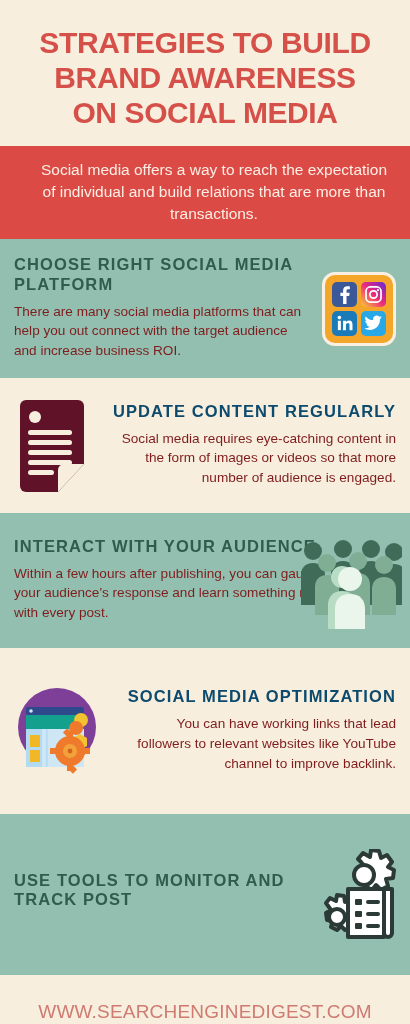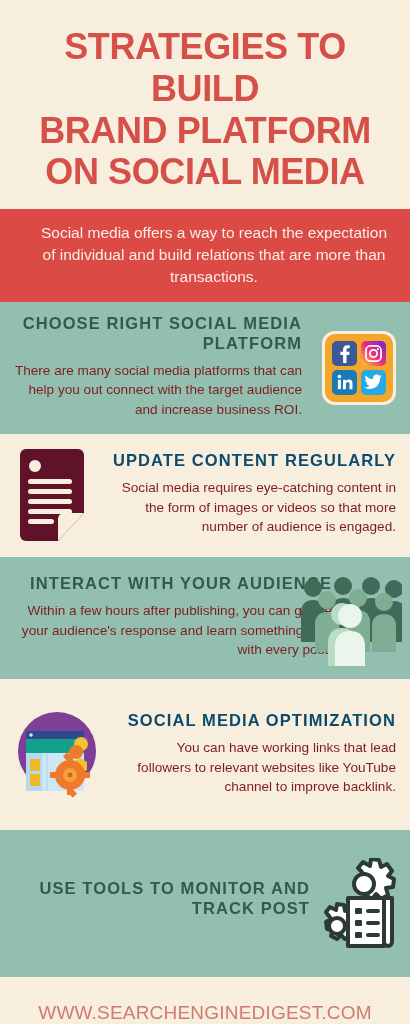--- a/index.html
+++ b/index.html
@@ -10,21 +10,21 @@
     overflow:hidden;
     position:relative;
   }
   .infographic{ width:410px; height:1024px; display:flex; flex-direction:column; background:#f7eedd; }
 
   
   .title-block{ padding:26px 16px 12px 16px; }
   .title-line{
     color:#d6504a;
     font-weight:bold;
-    font-size:36px;
+    font-size:30px;
     line-height:1.16;
     letter-spacing:-0.4px;
     text-align:center;
     font-family:"Liberation Sans", sans-serif;
   }
 
   
   .banner{
     background:#dc4a46;
     padding:13px 16px 14px 16px;
@@ -37,21 +37,21 @@
     text-align:center;
     font-family:"Liberation Sans", sans-serif;
     margin-left:18px;
   }
 
   
   .section{ display:flex; align-items:center; position:relative; }
   .section.green{ background:#93bfb0; }
   .section.cream{ background:#f7eedd; }
   .section-body{ flex:1; padding:12px 14px 14px 14px; }
-  .section.icon-right .section-body{ padding-right:20px;text-align:right; }
+  .section.icon-right .section-body{ padding-right:20px; }
   .sec-head{
     font-weight:bold;
     font-size:16.5px;
     line-height:1.2;
     letter-spacing:1.1px;
     margin-bottom:7px;
   }
   .green .sec-head{ color:#2f5c4c; }
   .cream .sec-head{ color:#0c4a6e; }
   .sec-text{
@@ -85,21 +85,21 @@
     margin-top:25px;
   }
 </style>
 </head>
 <body>
 
 <div class="infographic">
 
   <div class="title-block">
     <div class="title-line">STRATEGIES TO BUILD</div>
-    <div class="title-line">BRAND PLATFORM</div>
+    <div class="title-line">BRAND AWARENESS</div>
     <div class="title-line">ON SOCIAL MEDIA</div>
   </div>
 
   <div class="banner">
     <div class="banner-text">Social media offers a way to reach the expectation of individual and build relations that are more than transactions.</div>
   </div>
 
   <div class="section green icon-right" style="height:139px">
     <div class="section-body">
       <div class="sec-head">CHOOSE RIGHT SOCIAL MEDIA PLATFORM</div>

